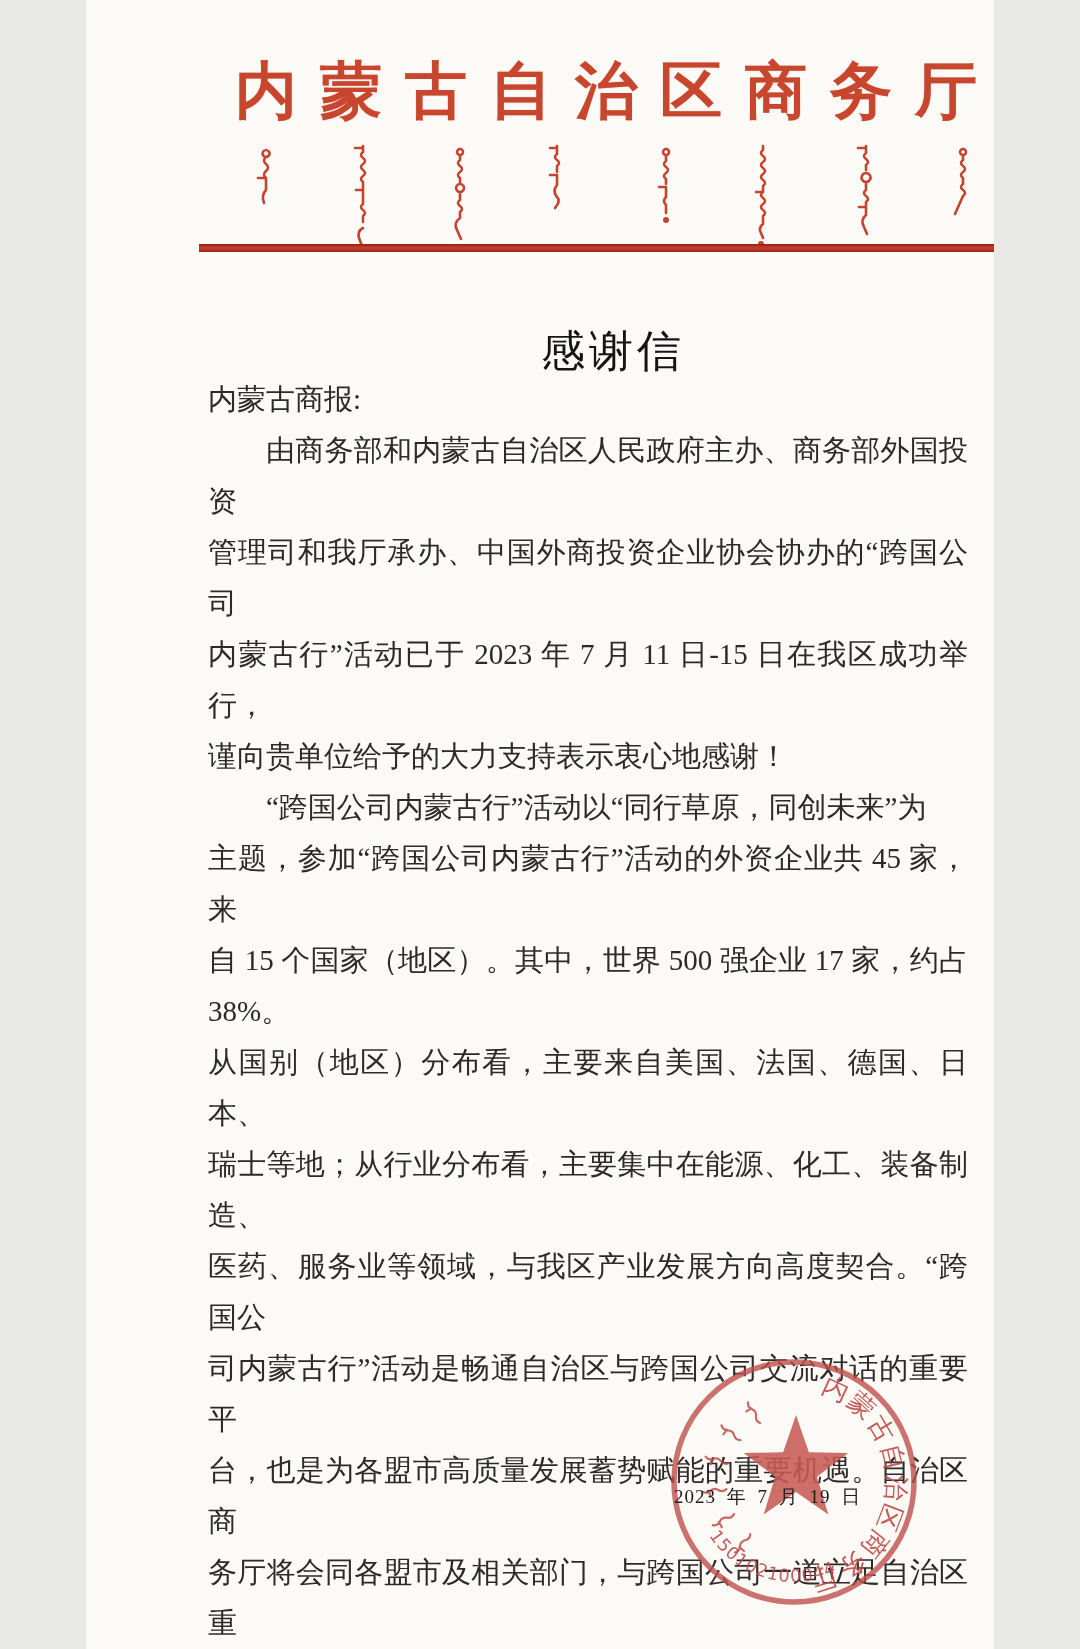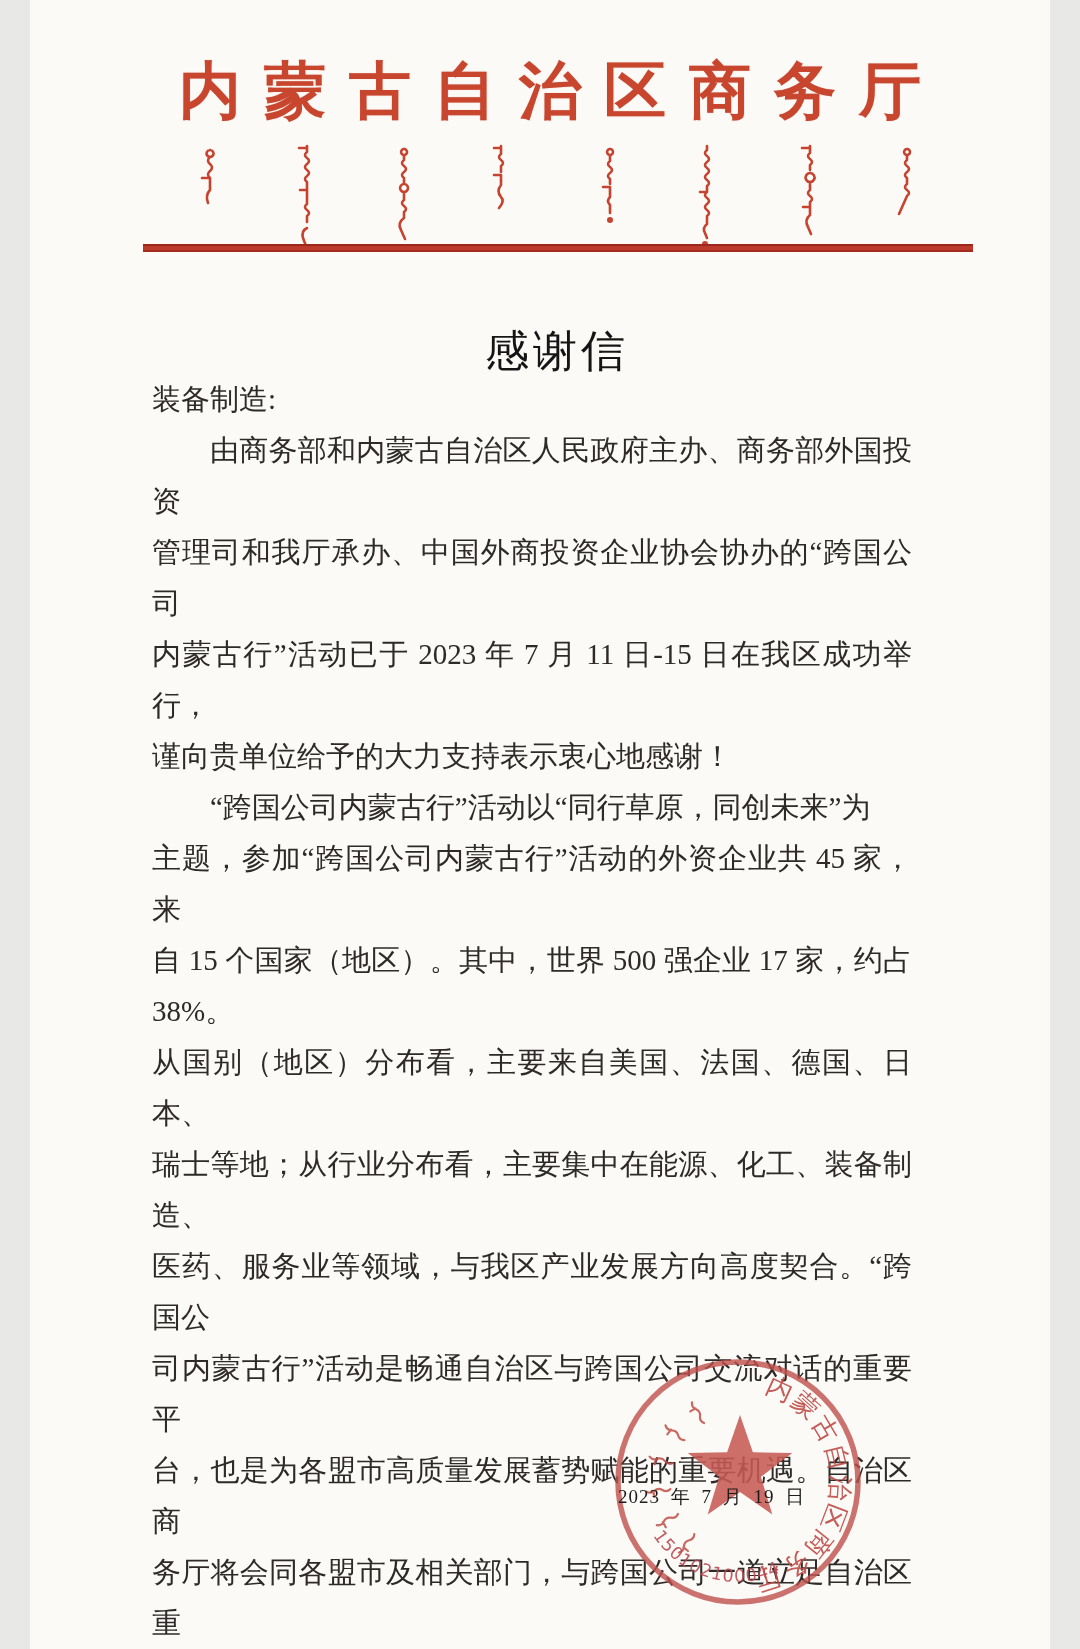--- a/index.html
+++ b/index.html
@@ -1,18 +1,18 @@
 <!DOCTYPE html>
 <html><head>
 <meta charset="utf-8">
 <style>
   html,body{margin:0;padding:0;background:#e8e8e6;}
   .page{
     position:relative;
-    width:1020px;height:1649px;
+    width:908px;height:1649px;
     margin:0 auto;
     background:#fbfaf7;
     overflow:hidden;
     font-family:"Liberation Serif","DejaVu Serif",serif;
   }
   
   .letterhead-title{
     position:absolute;top:54px;left:0;width:1063px;
     text-align:center;
     font-size:62px;line-height:74px;
@@ -103,21 +103,21 @@
     <g transform="translate(717,0)">
       <path class="mstroke" d="M0,3 a3,3 0 1 0 0.1,0 M0,9 v5 q-4,3 0,6 q4,3 0,6 q-4,3 0,6 v6 M0,38 q-4,3 0,6 q4,3 0,6 M0,50 l-8,18"></path>
     </g>
   </svg>
 
   <div class="red-rule"></div>
 
   <div class="letter-title">感谢信</div>
 
   <div class="letter-body">
-    <p class="salutation">装备制造:</p>
+    <p class="salutation">内蒙古商报:</p>
     <p class="para">由商务部和内蒙古自治区人民政府主办、商务部外国投资
 管理司和我厅承办、中国外商投资企业协会协办的“跨国公司
 内蒙古行”活动已于 2023 年 7 月 11 日-15 日在我区成功举行，
 谨向贵单位给予的大力支持表示衷心地感谢！</p>
     <p class="para">“跨国公司内蒙古行”活动以“同行草原，同创未来”为
 主题，参加“跨国公司内蒙古行”活动的外资企业共 45 家，来
 自 15 个国家（地区）。其中，世界 500 强企业 17 家，约占 38%。
 从国别（地区）分布看，主要来自美国、法国、德国、日本、
 瑞士等地；从行业分布看，主要集中在能源、化工、装备制造、
 医药、服务业等领域，与我区产业发展方向高度契合。“跨国公

